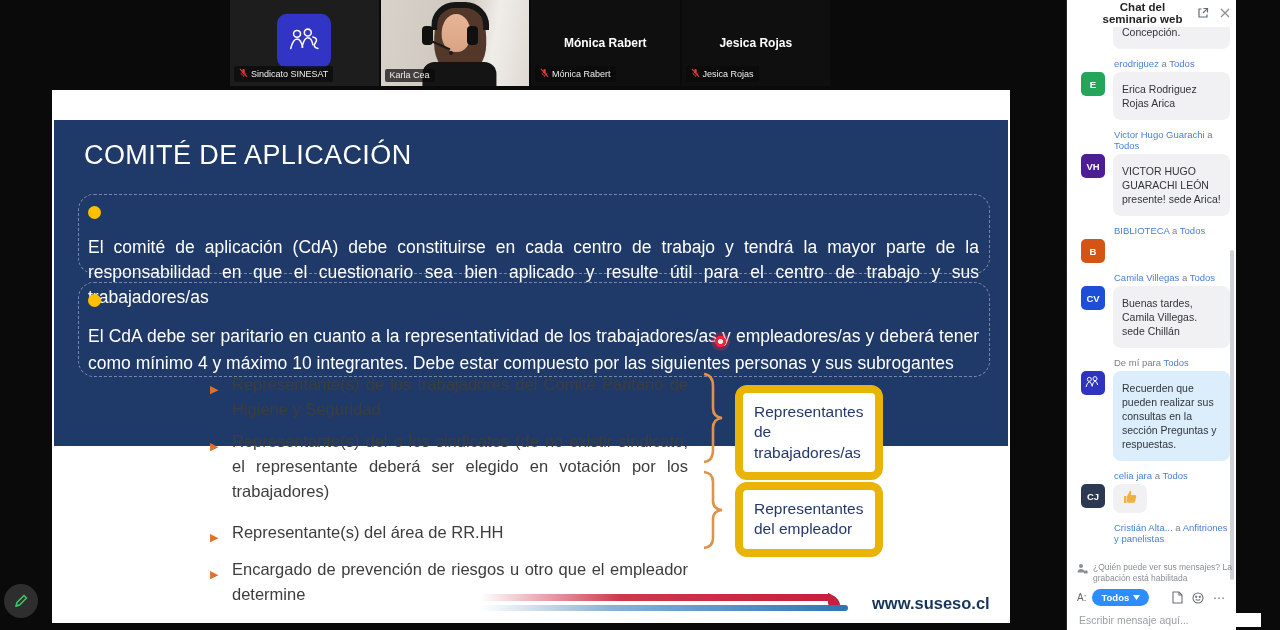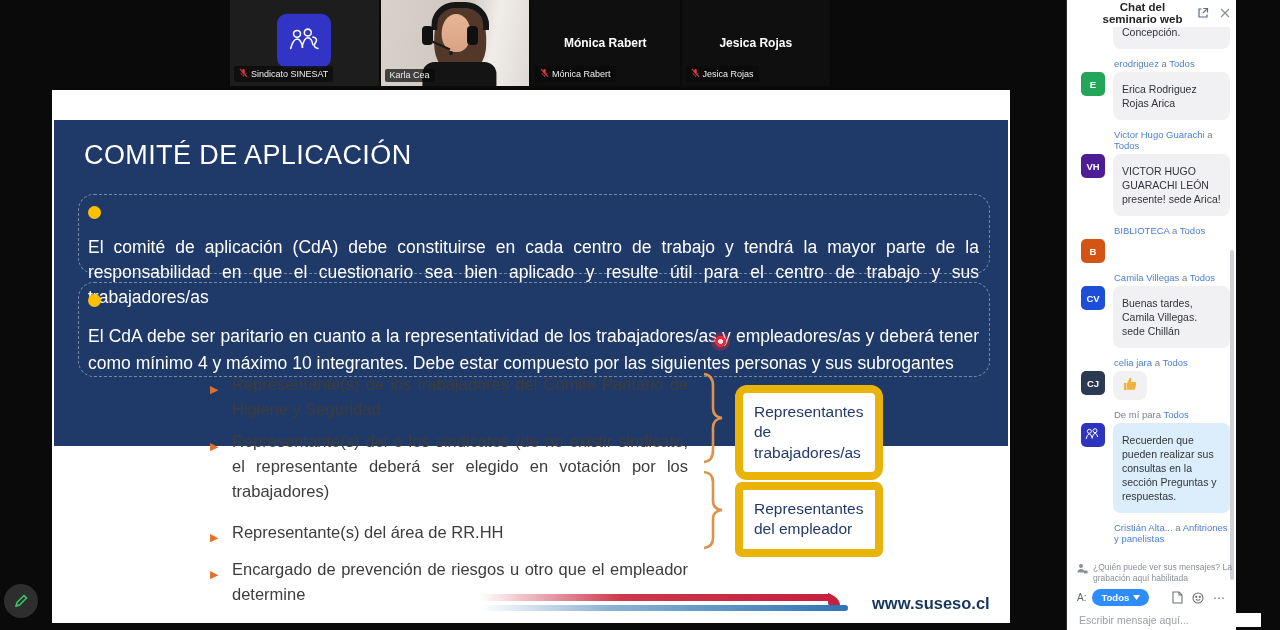--- a/index.html
+++ b/index.html
@@ -48,21 +48,21 @@
   .slide-list{position:absolute;left:158px;top:282px;width:478px;}
   .li{display:flex;gap:12px;margin-bottom:7px;color:#3d3d3d;font-size:16.5px;line-height:25px;text-align:justify;}
   .li .tri{flex:0 0 10px;color:#e2702a;font-size:11px;margin-top:5px;}
   .li.gap{margin-top:16px;}
 
   .brace{position:absolute;width:26px;}
   .brace svg{display:block;}
   .gbox{position:absolute;left:683px;width:148px;border:8px solid #eab308;border-radius:12px;
     background:#fff;color:#24396b;font-size:15.5px;font-weight:500;line-height:1.32;
     padding:9px 11px;box-sizing:border-box;}
-  .gbox.g1{top:295px;} .gbox.g2{top:392px;border-radius:7px;}
+  .gbox.g1{top:295px;} .gbox.g2{top:392px;}
 
   .swoosh{position:absolute;left:428px;top:502px;width:372px;height:22px;}
   .sw-red{position:absolute;left:0;top:2px;width:352px;height:7px;border-radius:4px 6px 6px 4px;
     background:linear-gradient(90deg,rgba(192,0,32,0) 0%,rgba(198,20,45,.85) 40%,#c5203c 100%);}
   .sw-hook{position:absolute;left:348px;top:4px;width:12px;height:12px;background:#c5203c;
     border-radius:0 8px 8px 2px;transform:skewY(28deg);}
   .sw-blue{position:absolute;left:0;top:13px;width:368px;height:6px;border-radius:3px;
     background:linear-gradient(90deg,rgba(46,116,181,0) 0%,rgba(120,165,205,.85) 35%,#2e74b5 100%);}
   .suseso-url{position:absolute;left:820px;top:504px;font-size:16.5px;font-weight:bold;color:#16355e;}
 
@@ -287,56 +287,56 @@
         </div>
       </div>
       <div class="msg">
         <div class="msg-head"><span class="sender">Camila Villegas</span><span class="sep"> a </span><span class="recipient">Todos</span></div>
         <div class="msg-row">
           <div class="avatar" style="background: #1d4ed8;">CV</div>
           <div class="bubble">Buenas tardes, Camila Villegas. sede Chillán</div>
         </div>
       </div>
       <div class="msg">
-        <div class="msg-head"><span class="sender">celia jara</span><span class="sep"> a </span><span class="recipient">Todos</span></div>
-        <div class="msg-row">
-          <div class="avatar" style="background: rgb(43, 58, 82);">CJ</div>
-          <div class="bubble emoji"><svg width="16" height="16" viewBox="0 0 16 16">
-              <path fill="#f2b13c" d="M2,7 h2.4 v7 H2 Z M5,13.5 V7.4 L8,1.6 q1.5,0.3 1.3,2 L8.8,6 h4.2 q1.6,0.1 1.2,1.8 l-1.1,4.6 q-0.3,1.4 -1.7,1.4 H6.6 Z"></path>
-            </svg></div>
-        </div>
-      </div>
-      <div class="msg">
         <div class="msg-head"><span class="sender gray">De mí</span><span class="sep"> para </span><span class="recipient">Todos</span></div>
         <div class="msg-row">
           <div class="avatar logo-av">
             <svg width="20" height="20" viewBox="0 0 60 60" fill="none" stroke="#fff" stroke-width="3">
               <circle cx="19" cy="19" r="6"></circle>
               <circle cx="36" cy="17" r="6"></circle>
               <path d="M9,42 Q13,27 19,27 Q25,27 28,40"></path>
               <path d="M27,40 Q30,25 36,25 Q42,25 44,36"></path>
             </svg>
           </div>
           <div class="bubble own">Recuerden que pueden realizar sus consultas en la sección Preguntas y respuestas.</div>
         </div>
       </div>
       <div class="msg">
+        <div class="msg-head"><span class="sender">celia jara</span><span class="sep"> a </span><span class="recipient">Todos</span></div>
+        <div class="msg-row">
+          <div class="avatar" style="background: rgb(43, 58, 82);">CJ</div>
+          <div class="bubble emoji"><svg width="16" height="16" viewBox="0 0 16 16">
+              <path fill="#f2b13c" d="M2,7 h2.4 v7 H2 Z M5,13.5 V7.4 L8,1.6 q1.5,0.3 1.3,2 L8.8,6 h4.2 q1.6,0.1 1.2,1.8 l-1.1,4.6 q-0.3,1.4 -1.7,1.4 H6.6 Z"></path>
+            </svg></div>
+        </div>
+      </div>
+      <div class="msg">
         <div class="msg-head"><span class="sender">Cristián Alta...</span><span class="sep"> a </span><span class="recipient">Anfitriones y panelistas</span></div>
       </div>
     </div>
   <div class="chat-scrollbar"></div>
 
   <div class="chat-foot">
     <div class="privacy">
       <svg width="11" height="13" viewBox="0 0 11 13" fill="#8a8f96" style="flex:0 0 11px;margin-top:1px;">
         <circle cx="4" cy="3" r="2"></circle>
           <path d="M0.5,9.5 Q0.5,6 4,6 Q7.5,6 7.5,9.5 Z"></path>
         <rect x="7" y="7.5" width="3.6" height="3" rx="0.6"></rect>
       </svg>
-      <span>¿Quién puede ver sus mensajes? La grabación aquí habilitada</span>
+      <span>¿Quién puede ver sus mensajes? La grabación está habilitada</span>
     </div>
     <div class="compose-row">
       <span class="to-label">A:</span>
       <span class="to-pill">
         <span>Todos</span>
         <svg width="7" height="5" viewBox="0 0 7 5" fill="#fff">
             <path d="M0,0 L7,0 L3.5,5 Z"></path>
           </svg>
       </span>
       <span class="compose-icons">

